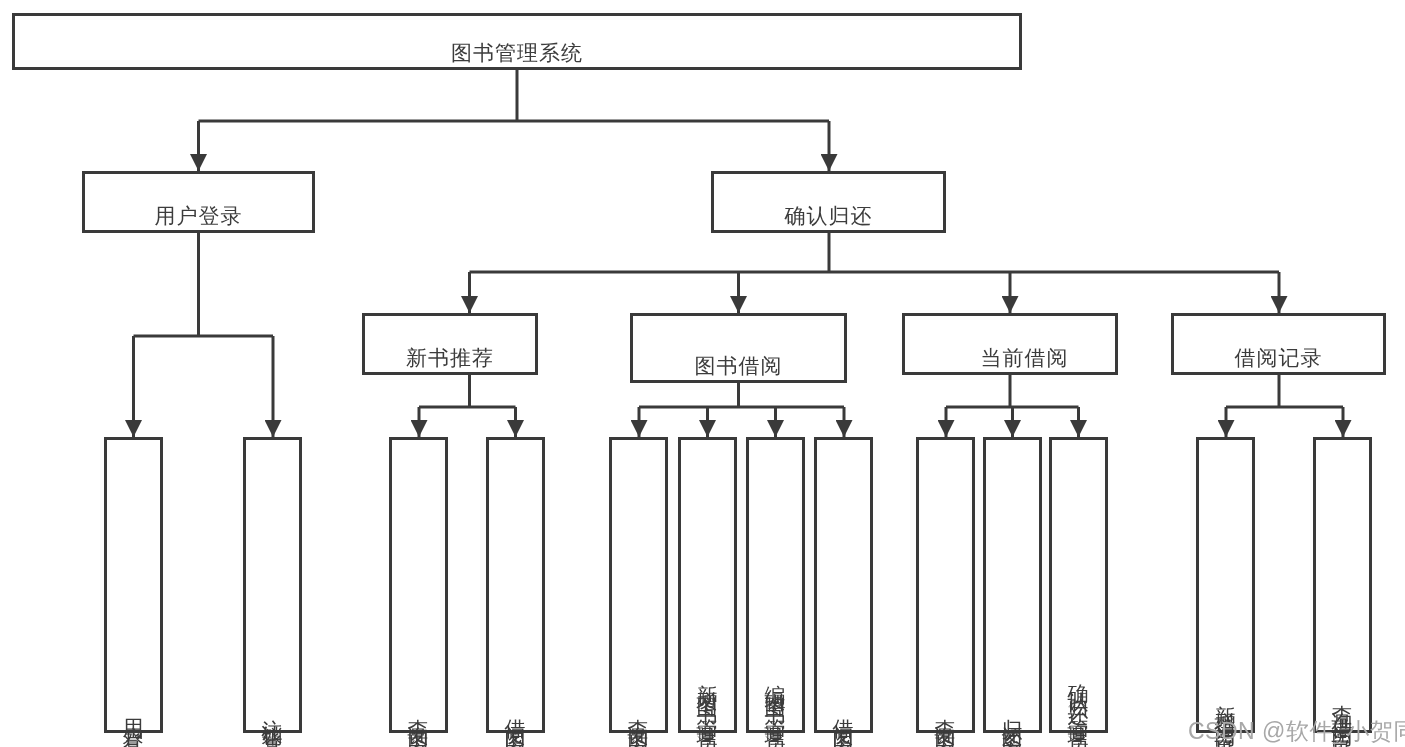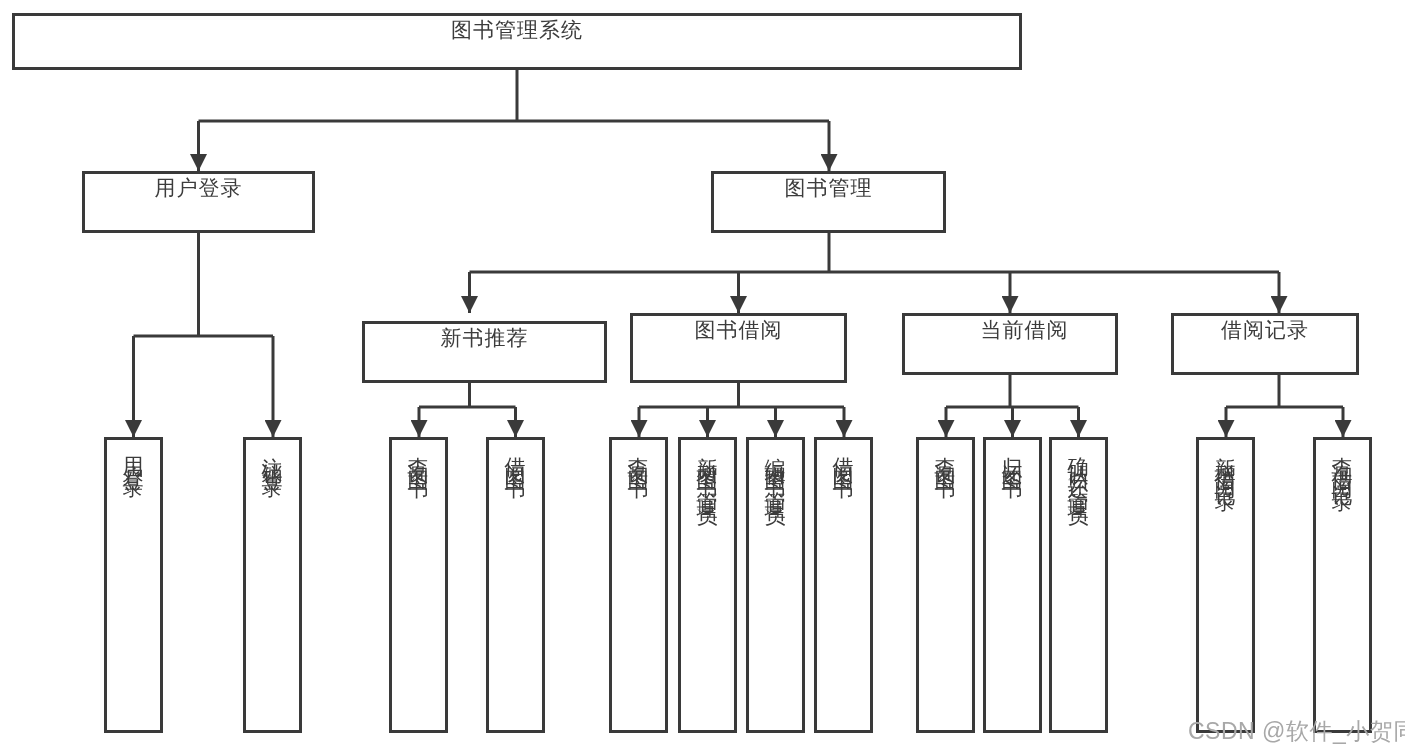--- a/index.html
+++ b/index.html
@@ -24,42 +24,42 @@
   .connector-layer marker path {
     fill: var(--line, #3a3a3a);
     stroke: none;
   }
   .node {
     position: absolute;
     box-sizing: border-box;
     background: #ffffff;
     border: 3px solid var(--line, #3a3a3a);
     display: flex;
-    align-items: flex-start;
+    align-items: flex-end;
     justify-content: center;
     color: var(--text, #3c3c3c);
   }
   .hbox { font-size: 21px; letter-spacing: 1px; }
   .vbox { font-size: 21px; }
   .vbox .vtext {
     writing-mode: vertical-rl;
     text-orientation: mixed;
     letter-spacing: 7px;
     line-height: 1.1;
   }
   
   .n-root  { left: 12px;   top: 13px;  width: 1010px; height: 57px; }
   
   .n-login { left: 82px;   top: 171px; width: 233px;  height: 62px; }
   .n-mgmt  { left: 711px;  top: 171px; width: 235px;  height: 62px; }
   
-  .n-rec   { left: 362px;  top: 313px; width: 245px;  height: 62px; margin-top: 8px; }
+  .n-rec   { left: 362px;  top: 313px; width: 176px;  height: 62px; }
   .n-bor   { left: 630px;  top: 313px; width: 217px;  height: 70px; }
   .n-cur   { left: 902px;  top: 313px; width: 216px;  height: 62px; padding-left: 29px; }
-  .n-rcd   { left: 1171px; top: 313px; width: 188px;  height: 62px; }
+  .n-rcd   { left: 1171px; top: 313px; width: 215px;  height: 62px; }
   
   .leaf { top: 437px; width: 59px; height: 296px; }
   .l-1  { left: 104px; }
   .l-2  { left: 243px; }
   .l-3  { left: 389px; }
   .l-4  { left: 486px; }
   .l-5  { left: 609px; }
   .l-6  { left: 678px; }
   .l-7  { left: 746px; }
   .l-8  { left: 814px; }
@@ -139,21 +139,21 @@
   </svg>
 
   <div class="node hbox n-root">
     <span>图书管理系统</span>
   </div>
 
   <div class="node hbox n-login">
     <span>用户登录</span>
   </div>
   <div class="node hbox n-mgmt">
-    <span>图书管理</span>
+    <span>确认归还</span>
   </div>
 
   <div class="node hbox n-rec">
     <span>新书推荐</span>
   </div>
   <div class="node hbox n-bor">
     <span>图书借阅</span>
   </div>
   <div class="node hbox n-cur">
     <span>当前借阅</span>

